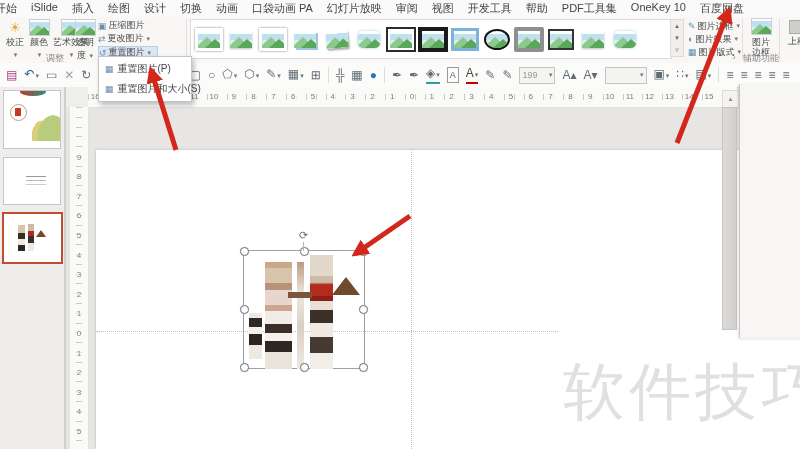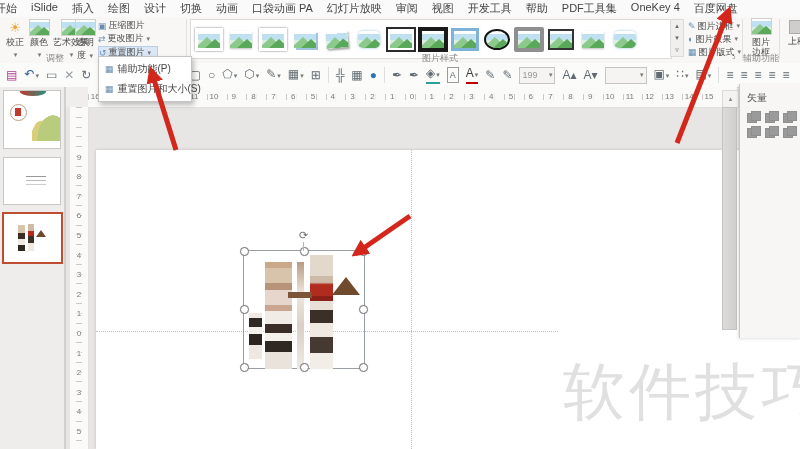--- a/index.html
+++ b/index.html
@@ -141,21 +141,21 @@
         <span class="tab">设计</span>
         <span class="tab">切换</span>
         <span class="tab">动画</span>
         <span class="tab">口袋动画 PA</span>
         <span class="tab">幻灯片放映</span>
         <span class="tab">审阅</span>
         <span class="tab">视图</span>
         <span class="tab">开发工具</span>
         <span class="tab">帮助</span>
         <span class="tab">PDF工具集</span>
-        <span class="tab">OneKey 4</span>
+        <span class="tab">OneKey 10</span>
         <span class="tab">百度网盘</span>
       </div>
 
   </div>
 
   <div id="ribbon">
     <div class="bigbtn" style="left:4px">
       <span class="bicon" style="color:#e8a33d">☀</span>
       <span>校正</span>
       <span class="chev">▾</span>
@@ -249,21 +249,20 @@
     <div class="rrow" style="top:16px">
       <span class="sic">◐</span>
       <span>图片效果</span>
       <span class="chev">▾</span>
     </div>
     <div class="rrow" style="top:29px">
       <span class="sic">▦</span>
       <span>图片版式</span>
       <span class="chev">▾</span>
     </div>
-    <div class="grp-label" style="left:380px;width:120px">图片样式</div>
     <div class="launcher" style="left:732px;top:34px">⌟</div>
     <div class="sep" style="left:742px"></div>
 
     <div id="altbtn">
       <span class="thumb-ic"></span>
       <span style="display:block;width:22px;margin:0 auto;word-break:break-all">图片边框</span>
     </div>
     <div class="grp-label" style="left:740px;width:42px">辅助功能</div>
     <div class="sep" style="left:779px"></div>
     <div id="arrange-cut">
@@ -316,21 +315,21 @@
       <span class="qico" style="color: rgb(95, 106, 114);">≡</span>
       <span class="qico" style="color: rgb(95, 106, 114);">≡</span>
       <span class="qico" style="color: rgb(95, 106, 114);">≡</span>
       <span class="qico" style="color: rgb(95, 106, 114);">≡</span>
       <span class="qico" style="color: rgb(95, 106, 114);">≡</span>
     </div>
 
   <div id="resetmenu">
     <div class="mitem">
       <span class="mic">▦</span>
-      <span>辅助功能(P)</span>
+      <span>重置图片(P)</span>
     </div>
     <div class="mitem">
       <span class="mic">▦</span>
       <span>重置图片和大小(S)</span>
     </div>
   </div>
 
   <div id="corner"></div>
   <div id="hruler">
       <div class="ticks"></div>
@@ -427,31 +426,20 @@
       <span class="h br"></span>
       <span id="rot-line"></span>
       <span id="rot">⟳</span>
     </div>
   </div>
 
   <div id="vscroll-up">▴</div>
   <div id="vscroll"></div>
 
   <div id="right-panel">
-    <div class="rp-sec">
-      <div class="rp-label">矢量</div>
-      <div class="rp-grid">
-          <span class="pic ic-vector mut"></span>
-          <span class="pic ic-vector mut"></span>
-          <span class="pic ic-vector mut"></span>
-          <span class="pic ic-vector mut"></span>
-          <span class="pic ic-vector mut"></span>
-          <span class="pic ic-vector mut"></span>
-        </div>
-    </div>
   </div>
 
   <svg id="arrows" width="800" height="449" viewBox="0 0 800 449">
     <defs>
       <marker id="ah" viewBox="0 0 10 10" refX="7.5" refY="5" markerWidth="3.4" markerHeight="3.4" orient="auto">
         <path d="M0,0 L10,5 L0,10 Z" fill="#d3271c"></path>
       </marker>
     </defs>
     <line x1="176" y1="150" x2="151" y2="70" stroke="#d3271c" stroke-width="5" marker-end="url(#ah)"></line>
     <line x1="677" y1="143" x2="729" y2="10" stroke="#d3271c" stroke-width="5" marker-end="url(#ah)"></line>

